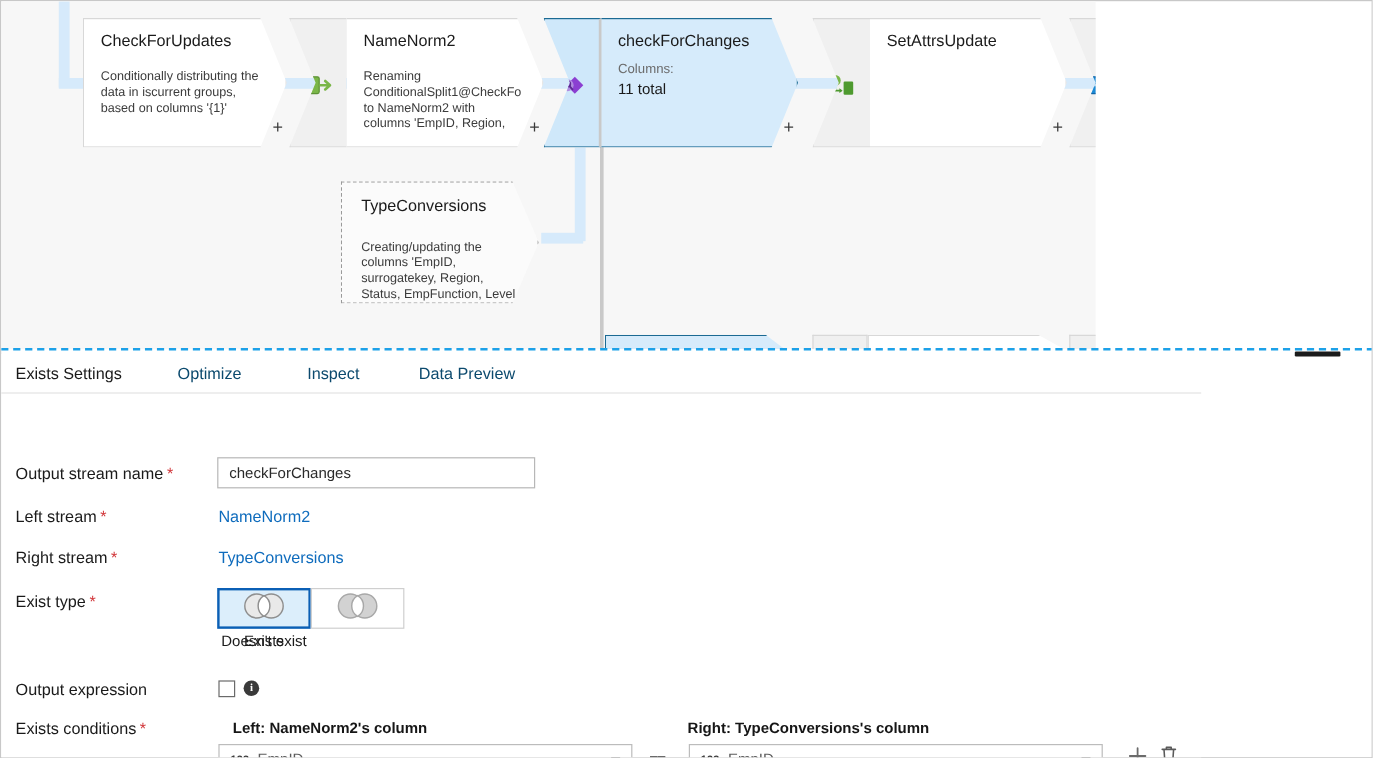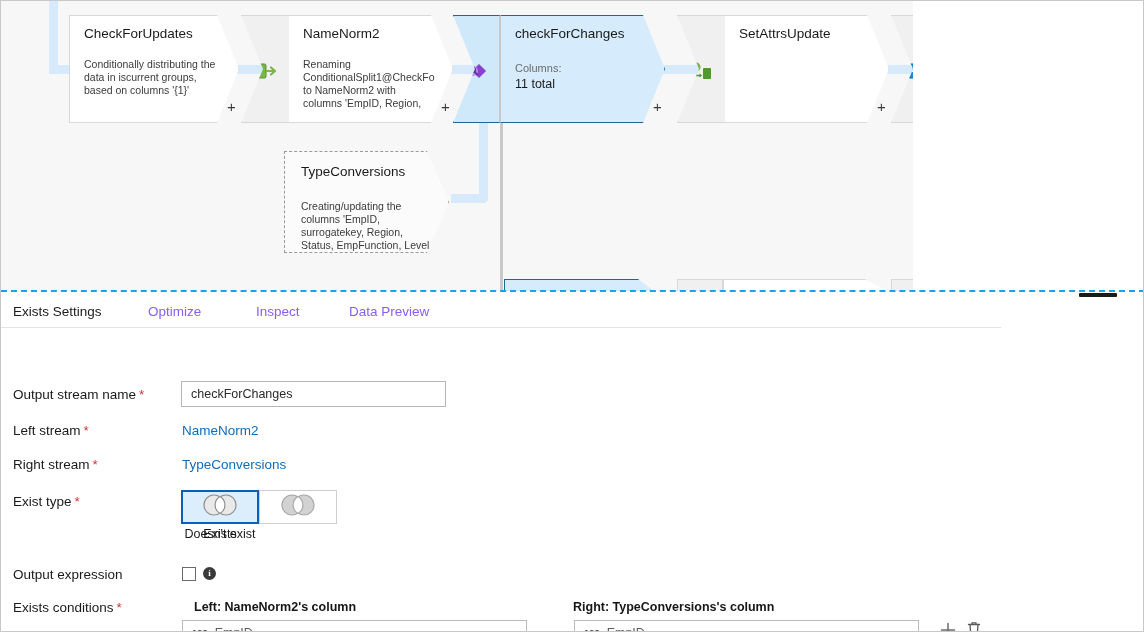--- a/index.html
+++ b/index.html
@@ -155,21 +155,21 @@
   #tabs {
     position: relative;
     height: 33px;
     border-bottom: 1px solid #e3e3e3;
   }
   .tab {
     position: absolute;
     top: 8px;
     font-size: 13.5px;
     line-height: 18px;
-    color: #8b5cf6;
+    color: #0c4a6e;
     cursor: pointer;
     white-space: nowrap;
   }
   .tab.active { color: #1a1a1a; }
 
   .form { position: relative; }
   .flabel {
     position: absolute;
     font-size: 13.5px;
     color: #1a1a1a;
@@ -336,21 +336,21 @@
           <svg width="24" height="20" viewBox="0 0 24 20">
             <rect x="8" y="5" width="10" height="10" transform="rotate(45 13 10)" fill="#8b3fd1"></rect>
             <circle cx="7" cy="10" r="5" fill="#b08ce0"></circle>
             <circle cx="7" cy="9" r="2.3" fill="none" stroke="#5c2a91" stroke-width="1.4"></circle>
             <path d="M8.6 10.8 L11 13.4" stroke="#5c2a91" stroke-width="1.6" stroke-linecap="round"></path>
           </svg>
         </span>
       </div>
       <div class="node-body chev-right" style="left:48px; width:164px;">
         <div class="node-title">checkForChanges</div>
-        <div class="node-desc" style="color:#6b6b6b; font-size:11px; margin-top:20px;">Columns:</div>
+        <div class="node-desc" style="color:#6b6b6b; font-size:11px; margin-top:10px;">Columns:</div>
         <div style="font-size:12.5px; color:#1a1a1a; margin-top:2px;">11 total</div>
       </div>
       <div class="node-plus" style="left:200px; top:84px;">+</div>
     </div>
 
     <div class="node" style="left:676px; top:14px; width:212px;">
       <div class="node-icon-col" style="clip-path: polygon(0 0, 100% 0, 100% 100%, 0 100%, 22px 50%);">
         <span class="nicon">
           <svg width="24" height="20" viewBox="0 0 24 20">
             <circle cx="6" cy="6" r="4.6" fill="#7ab648"></circle>

